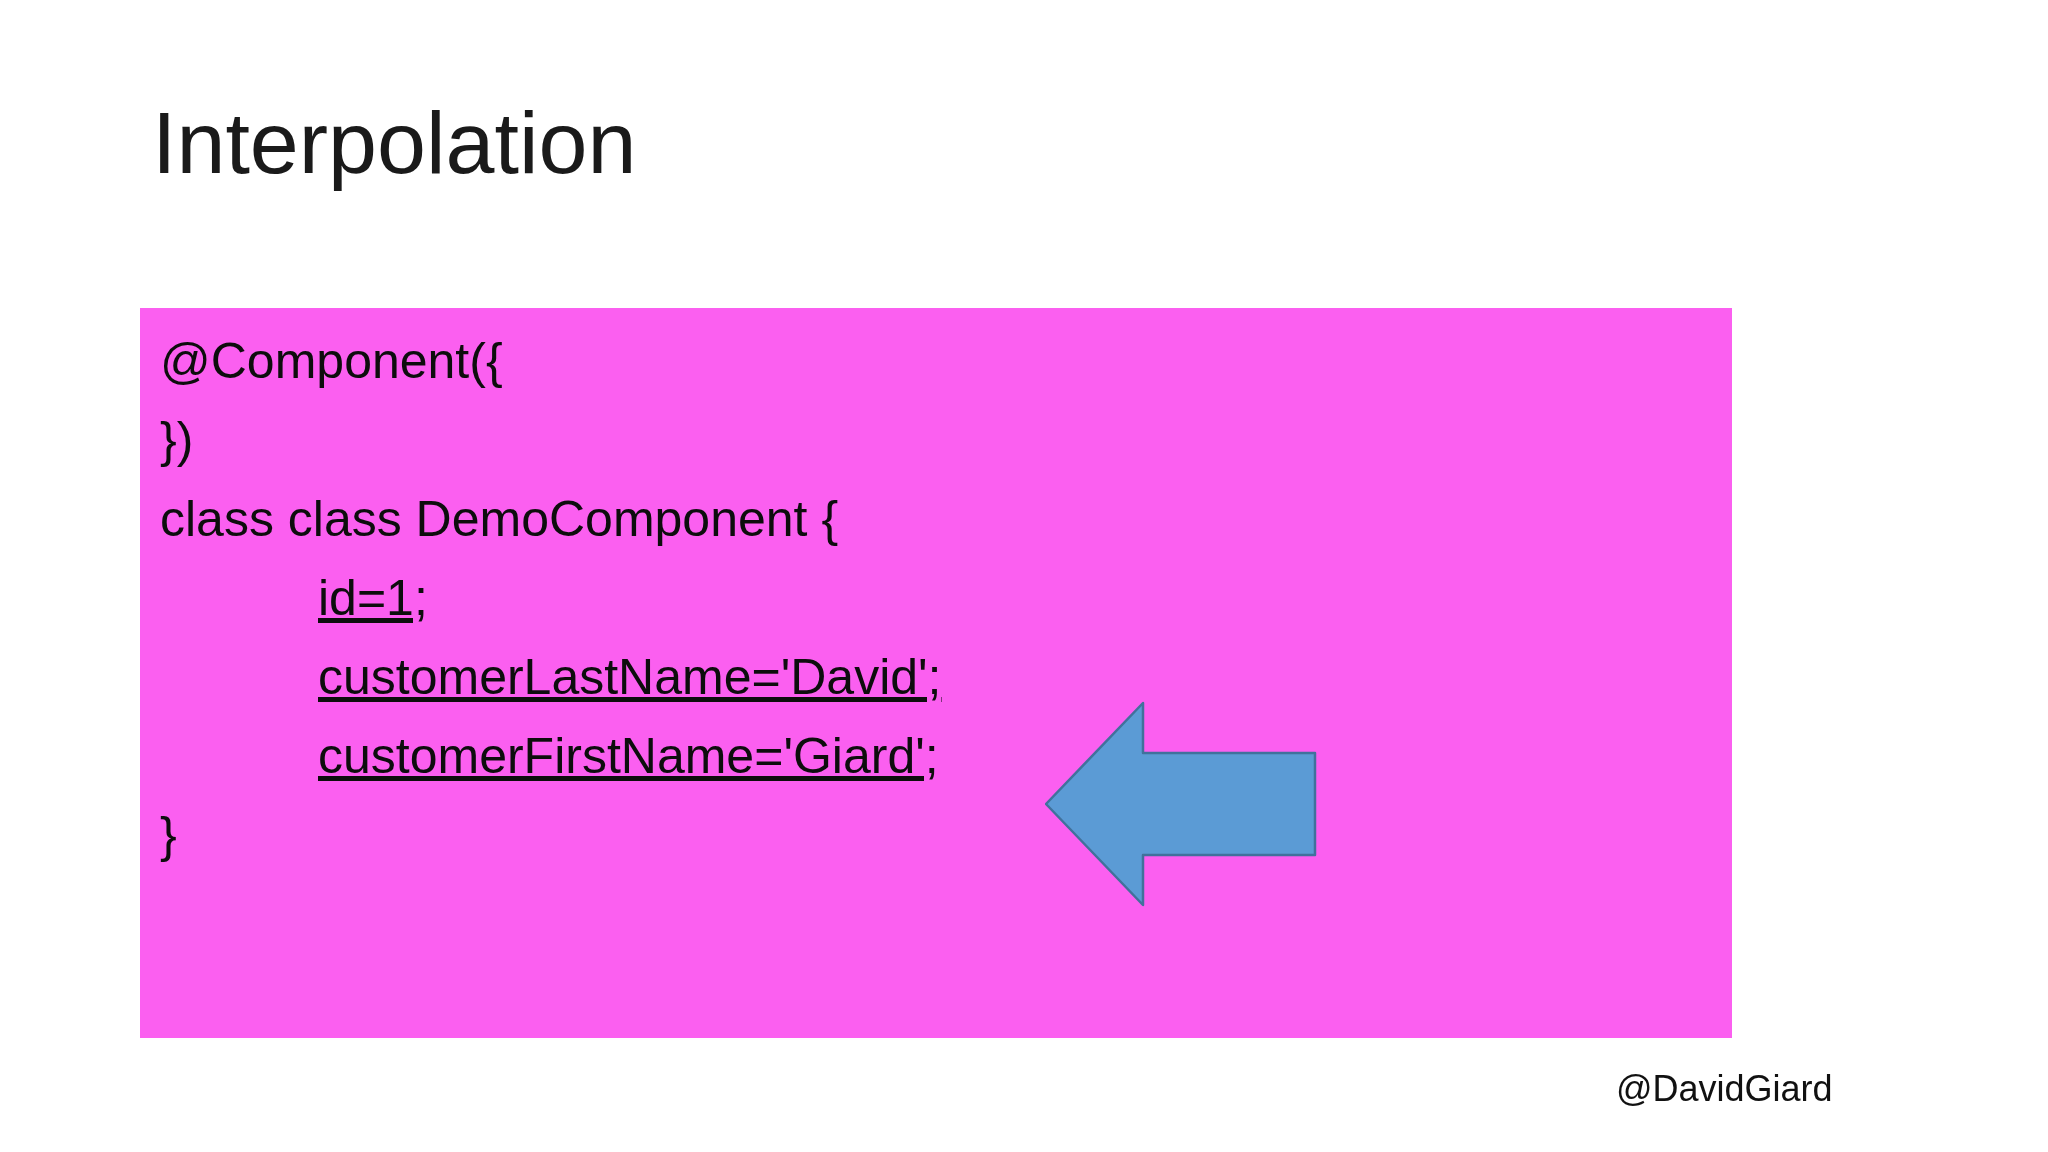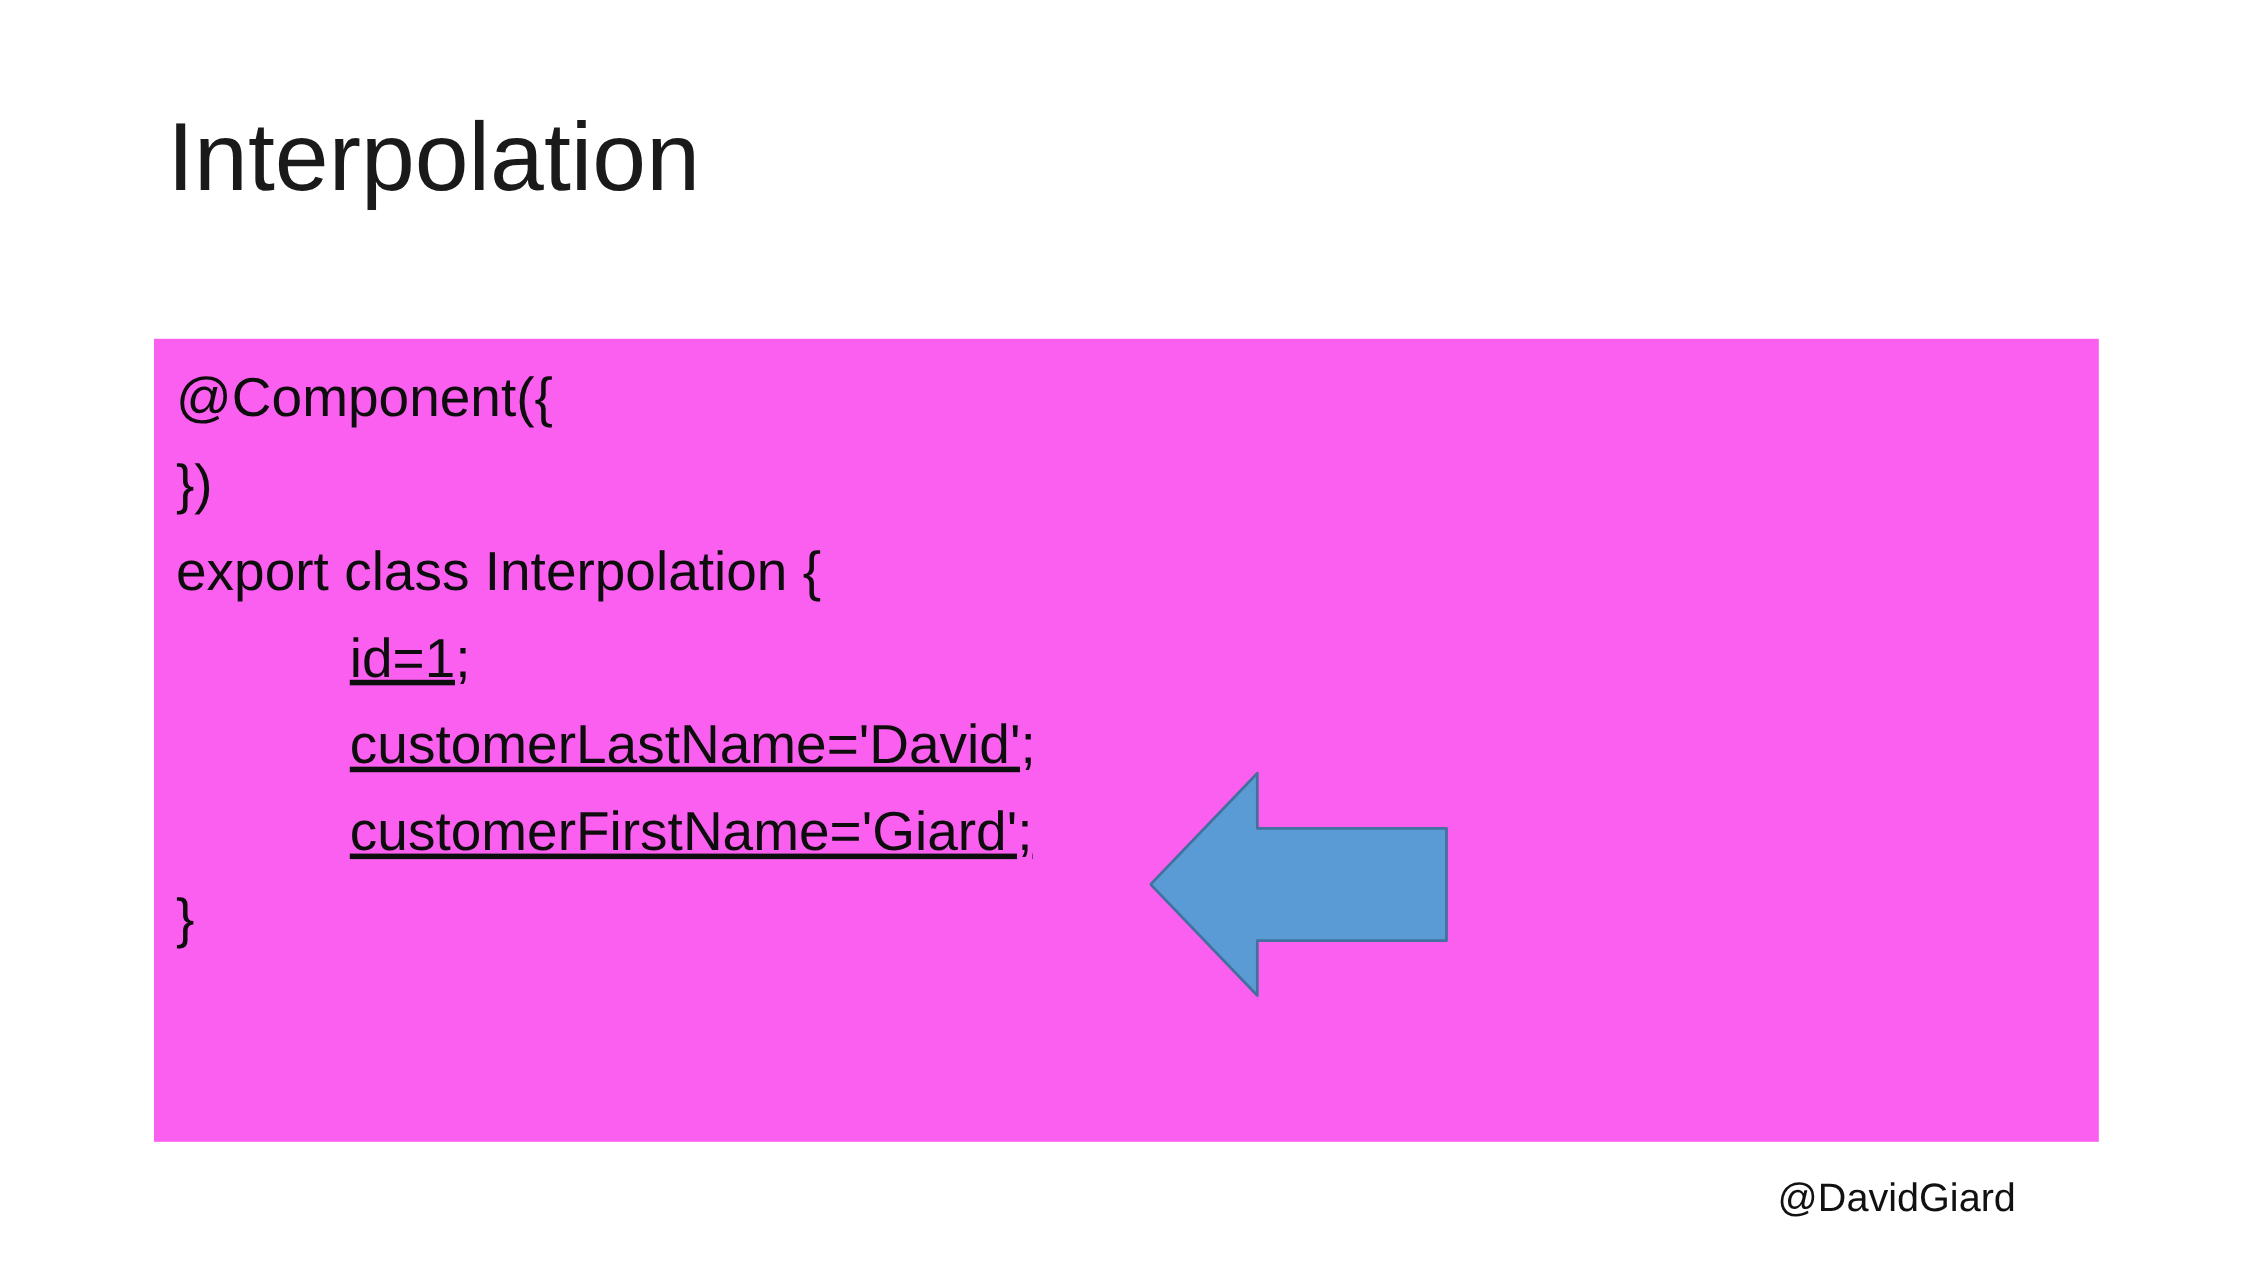--- a/index.html
+++ b/index.html
@@ -22,21 +22,21 @@
     font-size: 88px;
     font-weight: 300;
     color: #1a1a1a;
     letter-spacing: 0px;
     white-space: nowrap;
   }
   .code-block {
     position: absolute;
     left: 140px;
     top: 308px;
-    width: 1768px;
+    width: 1592px;
     height: 730px;
     background: #fb5ff0;
     box-sizing: border-box;
     padding: 14px 0 0 20px;
   }
   .code-line {
     font-size: 50px;
     line-height: 79px;
     color: #0d0d0d;
     white-space: pre;
@@ -63,21 +63,21 @@
 </head>
 <body>
 
 <div class="slide">
 
   <div class="title">Interpolation</div>
 
   <div class="code-block" style="background: rgb(251, 95, 240); color: rgb(13, 13, 13);">
       <div class="code-line indent-0">@Component({</div>
       <div class="code-line indent-0">})</div>
-      <div class="code-line indent-0">export class Interpolation {</div>
+      <div class="code-line indent-0">class class DemoComponent {</div>
       <div class="code-line indent-2">id=1;</div>
       <div class="code-line indent-2">customerLastName='David';</div>
       <div class="code-line indent-2">customerFirstName='Giard';</div>
       <div class="code-line indent-0">}</div>
     </div>
 
   <div class="arrow-wrap">
     <svg width="272" height="206" viewBox="0 0 272 206" xmlns="http://www.w3.org/2000/svg">
       <polygon points="1,103 98,2 98,52 270,52 270,154 98,154 98,204" stroke="#41719C" stroke-width="2.5" stroke-linejoin="round" fill="#5B9BD5"></polygon>
     </svg>

